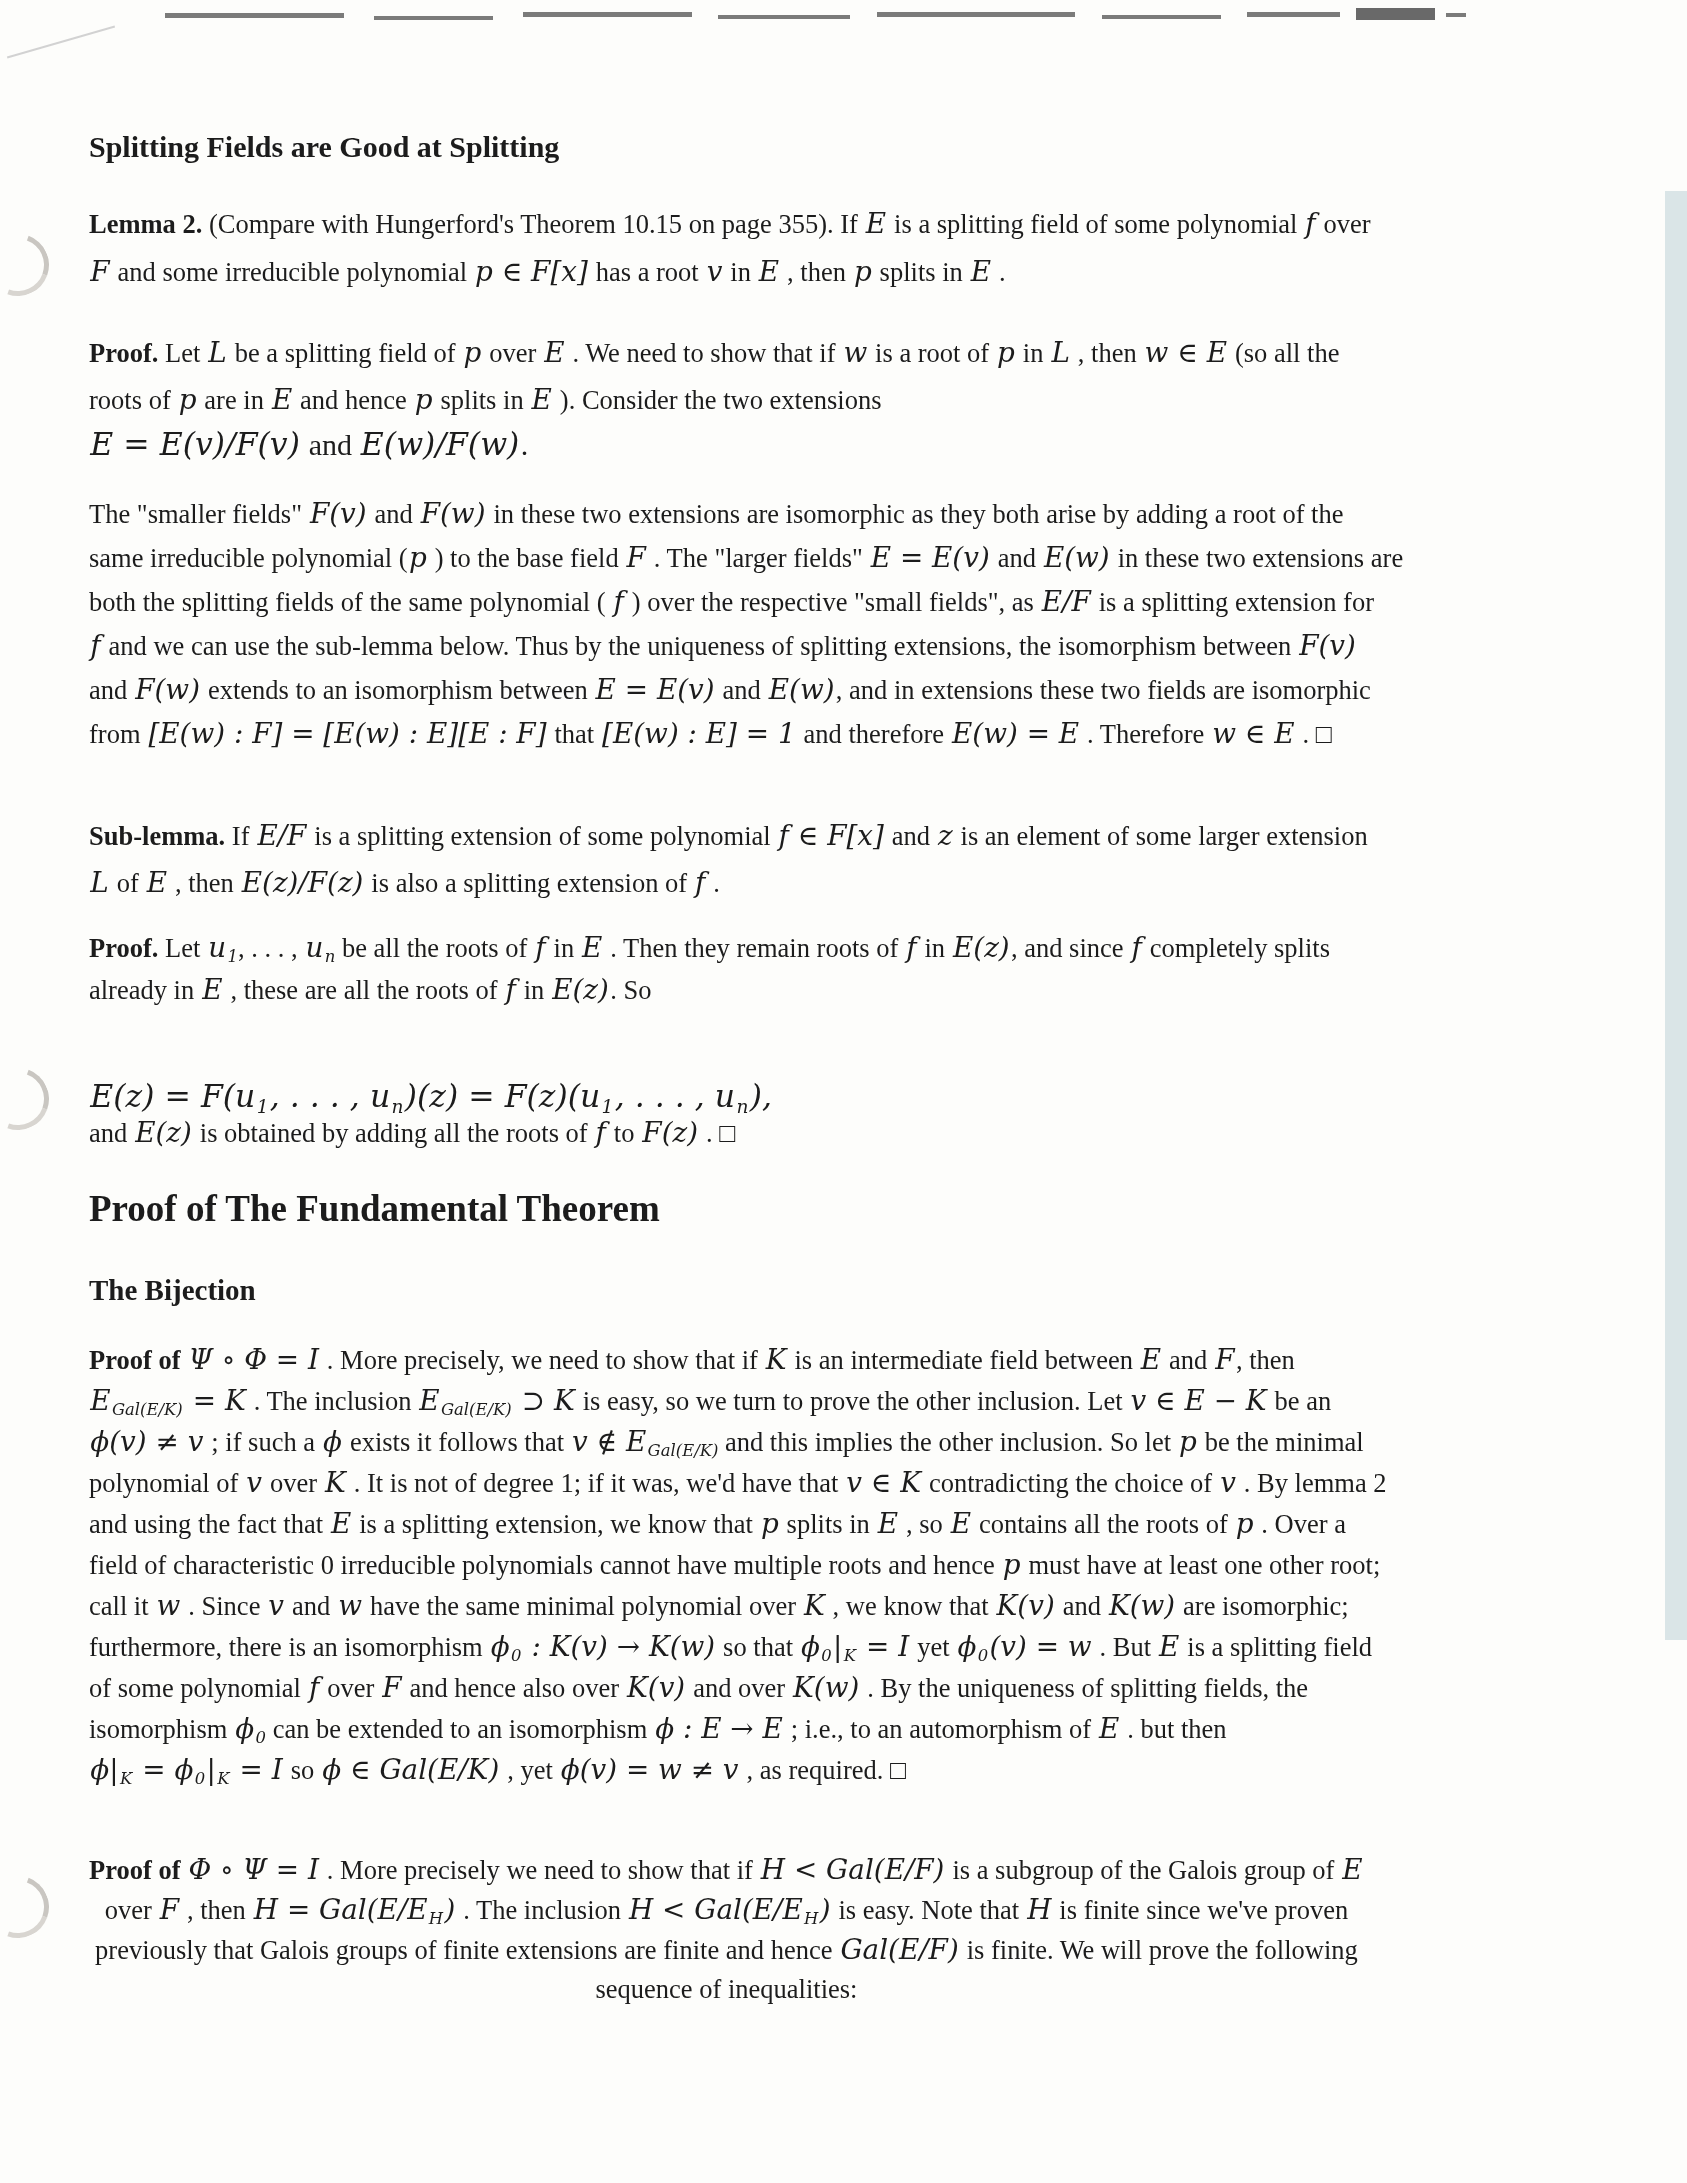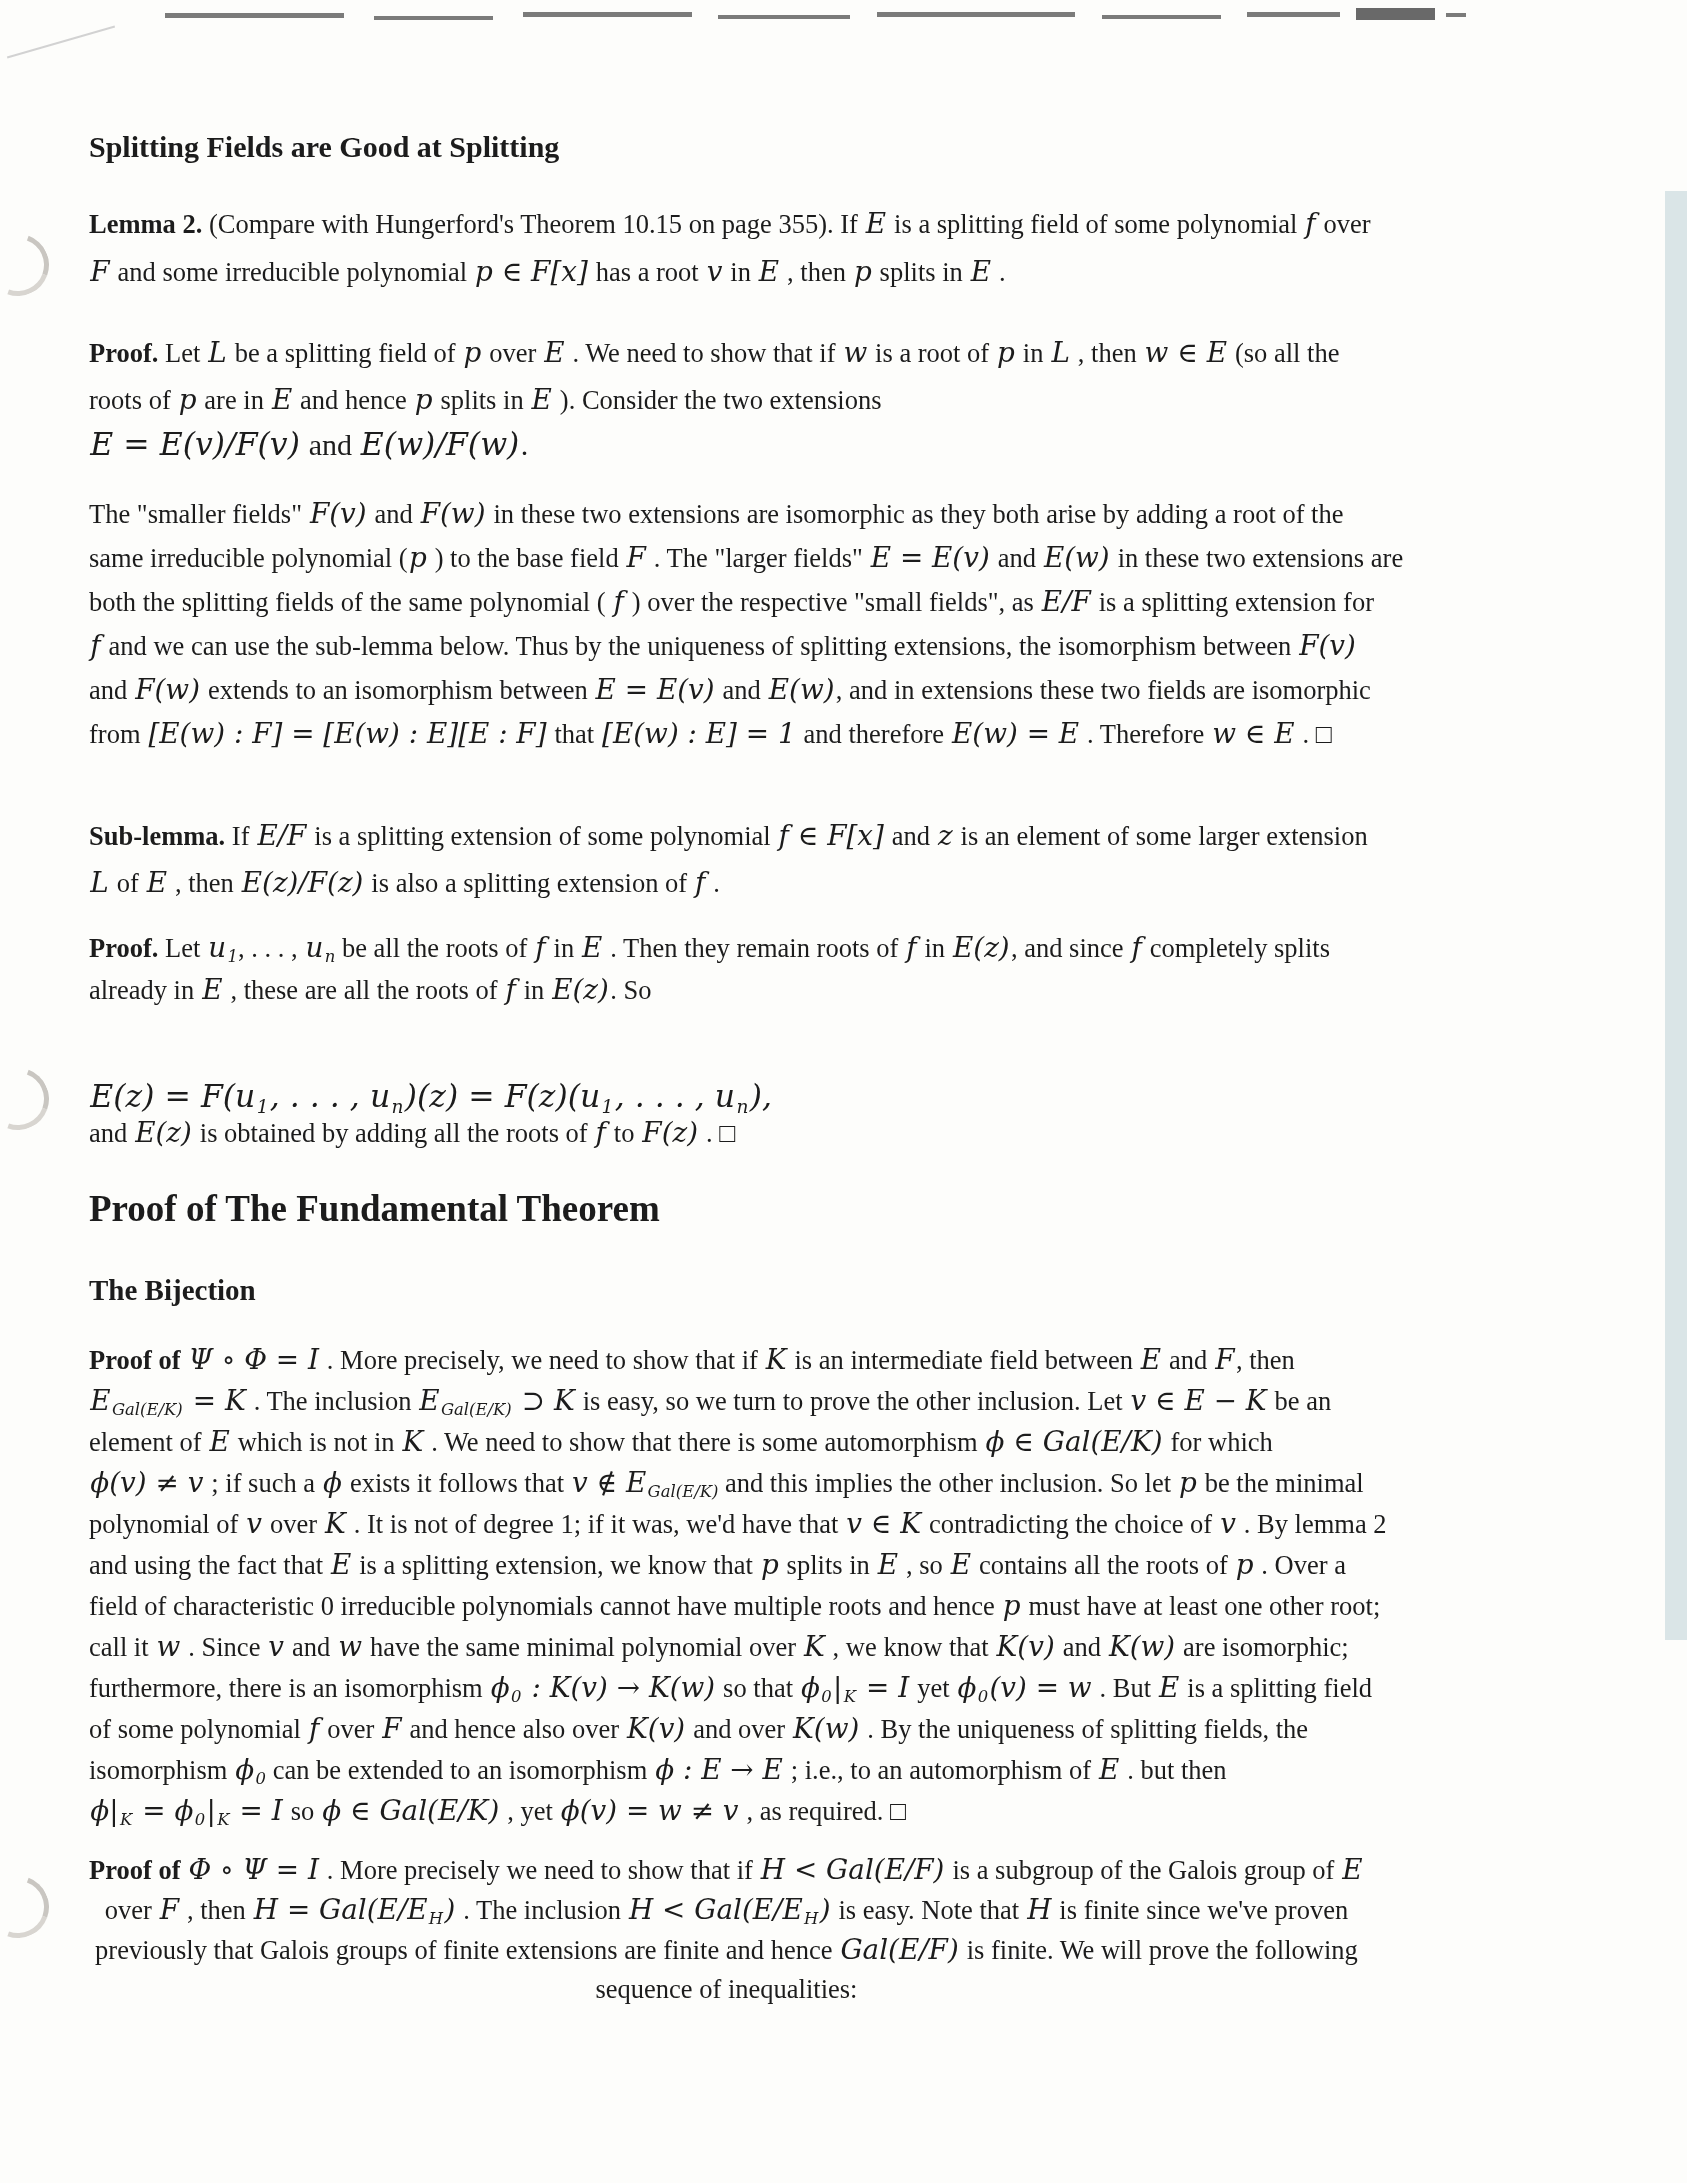--- a/index.html
+++ b/index.html
@@ -118,21 +118,20 @@
     </div>
   <div class="block b-secheading">
       <div class="line"><span class="seg-b">Proof of The Fundamental Theorem</span></div>
     </div>
   <div class="block b-subheading">
       <div class="line"><span class="seg-b">The Bijection</span></div>
     </div>
   <div class="block b-psiphi">
       <div class="line"><span class="seg-b">Proof of </span><span class="seg-m">Ψ ∘ Φ = I</span><span class="seg-n"> . More precisely, we need to show that if </span><span class="seg-m">K</span><span class="seg-n"> is an intermediate field between </span><span class="seg-m">E</span><span class="seg-n"> and </span><span class="seg-m">F</span><span class="seg-n">, then</span></div>
       <div class="line"><span class="seg-m">E</span><span class="seg-msub">Gal(E/K)</span><span class="seg-m"> = K</span><span class="seg-n"> . The inclusion </span><span class="seg-m">E</span><span class="seg-msub">Gal(E/K)</span><span class="seg-m"> ⊃ K</span><span class="seg-n"> is easy, so we turn to prove the other inclusion. Let </span><span class="seg-m">v ∈ E − K</span><span class="seg-n"> be an</span></div>
-      <div class="line"><span class="seg-n">element of </span><span class="seg-m">E</span><span class="seg-n"> which is not in </span><span class="seg-m">K</span><span class="seg-n"> . We need to show that there is some automorphism </span><span class="seg-m">ϕ ∈ Gal(E/K)</span><span class="seg-n"> for which</span></div>
       <div class="line"><span class="seg-m">ϕ(v) ≠ v</span><span class="seg-n"> ; if such a </span><span class="seg-m">ϕ</span><span class="seg-n"> exists it follows that </span><span class="seg-m">v ∉ E</span><span class="seg-msub">Gal(E/K)</span><span class="seg-n"> and this implies the other inclusion. So let </span><span class="seg-m">p</span><span class="seg-n"> be the minimal</span></div>
       <div class="line"><span class="seg-n">polynomial of </span><span class="seg-m">v</span><span class="seg-n"> over </span><span class="seg-m">K</span><span class="seg-n"> . It is not of degree 1; if it was, we'd have that </span><span class="seg-m">v ∈ K</span><span class="seg-n"> contradicting the choice of </span><span class="seg-m">v</span><span class="seg-n"> . By lemma 2</span></div>
       <div class="line"><span class="seg-n">and using the fact that </span><span class="seg-m">E</span><span class="seg-n"> is a splitting extension, we know that </span><span class="seg-m">p</span><span class="seg-n"> splits in </span><span class="seg-m">E</span><span class="seg-n"> , so </span><span class="seg-m">E</span><span class="seg-n"> contains all the roots of </span><span class="seg-m">p</span><span class="seg-n"> . Over a</span></div>
       <div class="line"><span class="seg-n">field of characteristic 0 irreducible polynomials cannot have multiple roots and hence </span><span class="seg-m">p</span><span class="seg-n"> must have at least one other root;</span></div>
       <div class="line"><span class="seg-n">call it </span><span class="seg-m">w</span><span class="seg-n"> . Since </span><span class="seg-m">v</span><span class="seg-n"> and </span><span class="seg-m">w</span><span class="seg-n"> have the same minimal polynomial over </span><span class="seg-m">K</span><span class="seg-n"> , we know that </span><span class="seg-m">K(v)</span><span class="seg-n"> and </span><span class="seg-m">K(w)</span><span class="seg-n"> are isomorphic;</span></div>
       <div class="line"><span class="seg-n">furthermore, there is an isomorphism </span><span class="seg-m">ϕ</span><span class="seg-msub">0</span><span class="seg-m"> : K(v) → K(w)</span><span class="seg-n"> so that </span><span class="seg-m">ϕ</span><span class="seg-msub">0</span><span class="seg-m">|</span><span class="seg-msub">K</span><span class="seg-m"> = I</span><span class="seg-n"> yet </span><span class="seg-m">ϕ</span><span class="seg-msub">0</span><span class="seg-m">(v) = w</span><span class="seg-n"> . But </span><span class="seg-m">E</span><span class="seg-n"> is a splitting field</span></div>
       <div class="line"><span class="seg-n">of some polynomial </span><span class="seg-m">f</span><span class="seg-n"> over </span><span class="seg-m">F</span><span class="seg-n"> and hence also over </span><span class="seg-m">K(v)</span><span class="seg-n"> and over </span><span class="seg-m">K(w)</span><span class="seg-n"> . By the uniqueness of splitting fields, the</span></div>
       <div class="line"><span class="seg-n">isomorphism </span><span class="seg-m">ϕ</span><span class="seg-msub">0</span><span class="seg-n"> can be extended to an isomorphism </span><span class="seg-m">ϕ : E → E</span><span class="seg-n"> ; i.e., to an automorphism of </span><span class="seg-m">E</span><span class="seg-n"> . but then</span></div>
       <div class="line"><span class="seg-m">ϕ|</span><span class="seg-msub">K</span><span class="seg-m"> = ϕ</span><span class="seg-msub">0</span><span class="seg-m">|</span><span class="seg-msub">K</span><span class="seg-m"> = I</span><span class="seg-n"> so </span><span class="seg-m">ϕ ∈ Gal(E/K)</span><span class="seg-n"> , yet </span><span class="seg-m">ϕ(v) = w ≠ v</span><span class="seg-n"> , as required.  □</span></div>
     </div>

